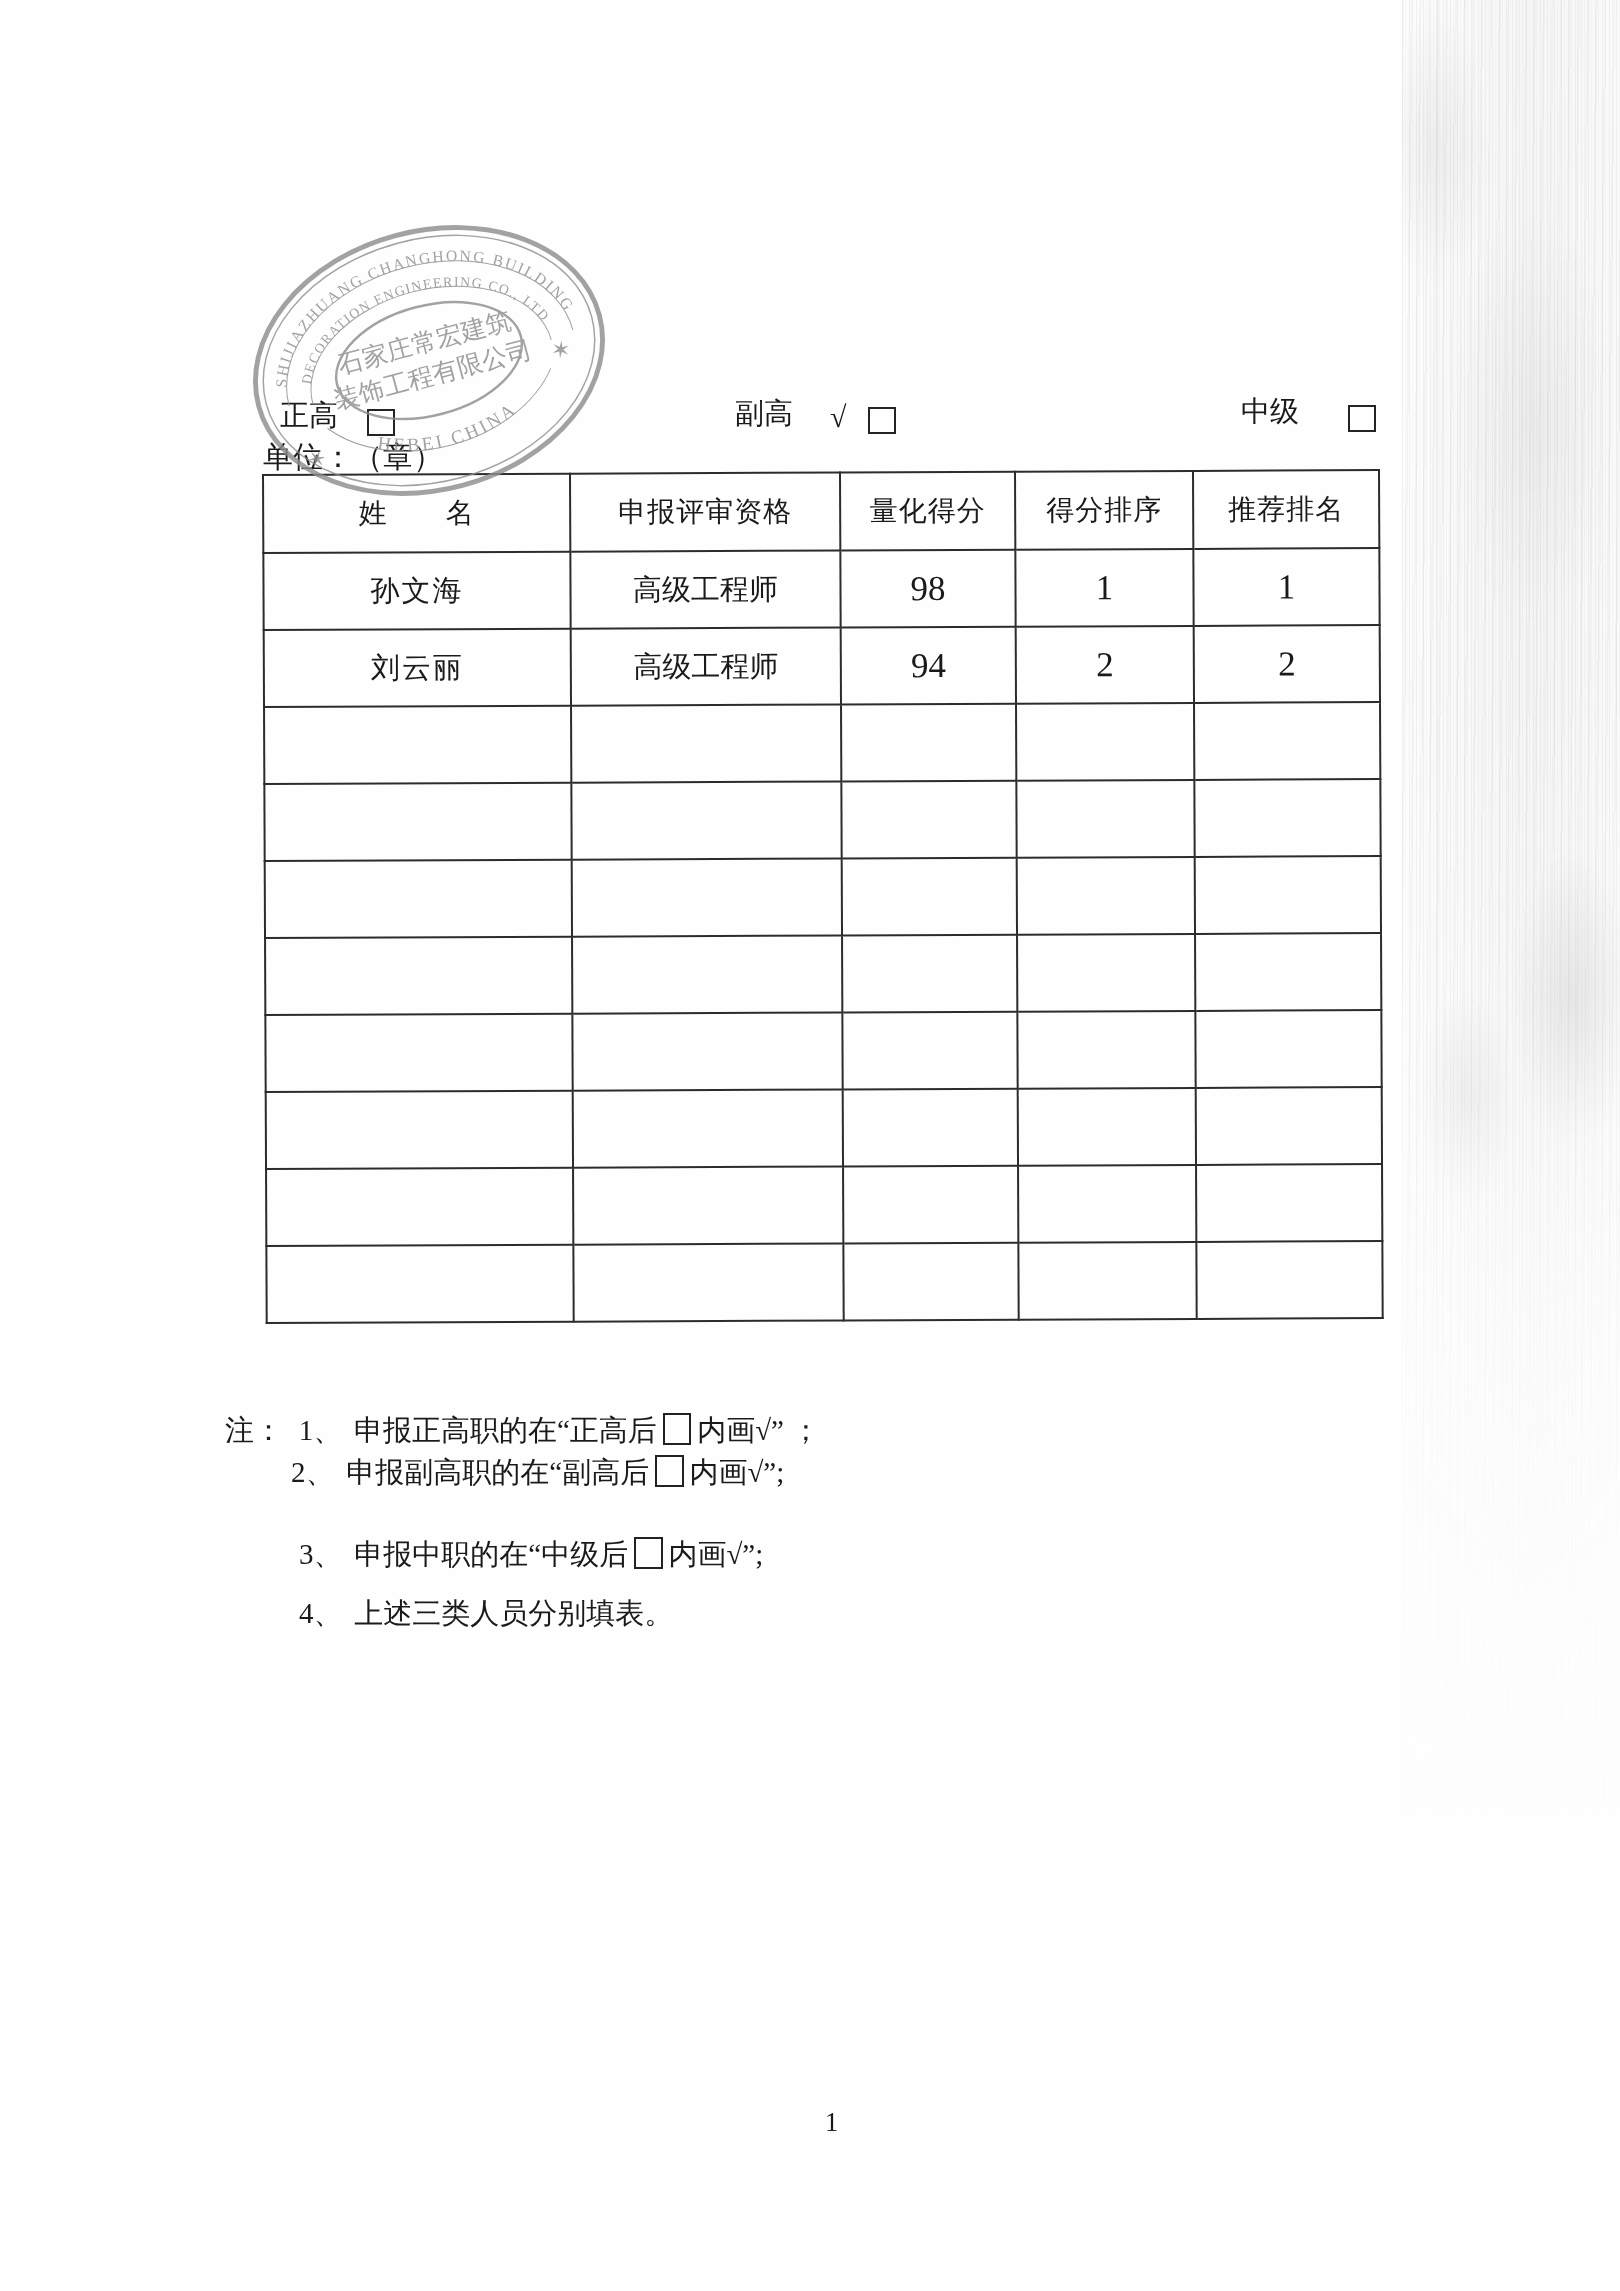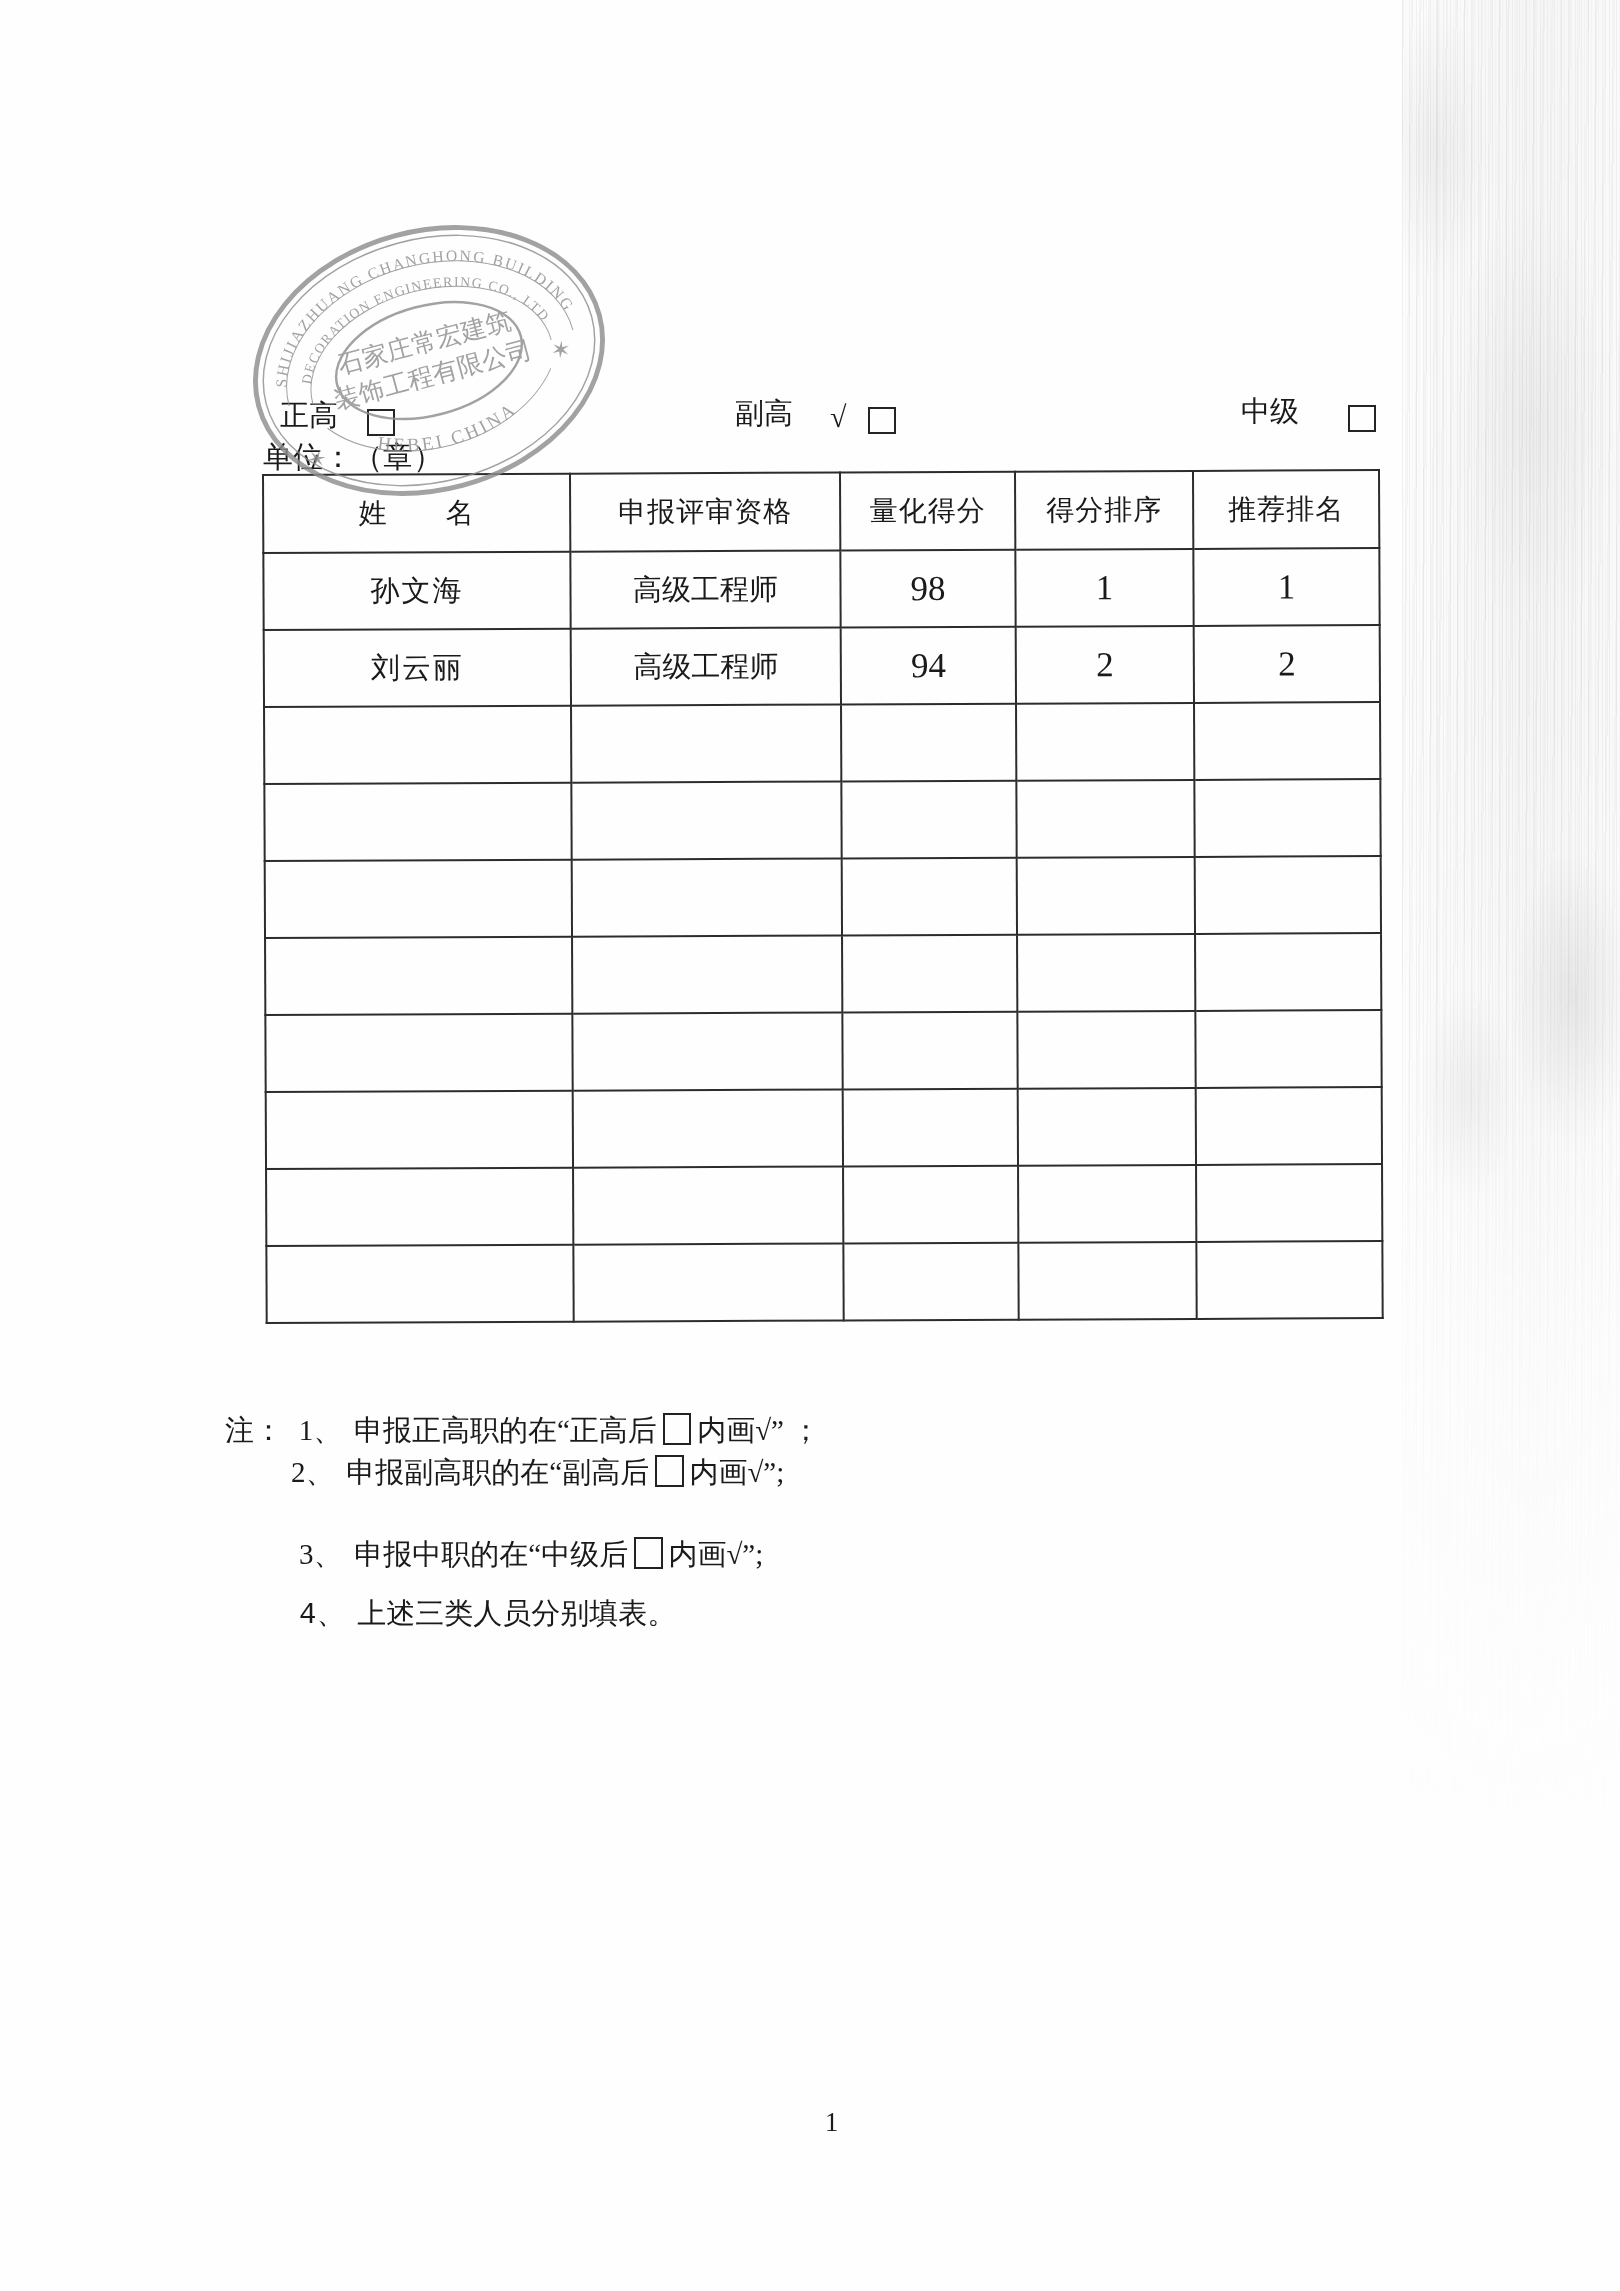--- a/index.html
+++ b/index.html
@@ -80,21 +80,21 @@
   .table-wrap th{font-size:28px; letter-spacing:1px;}
   td.cell-name{font-size:29px; letter-spacing:2px;}
   td.cell-title{font-size:29px;}
   td.cell-num{font-size:35px;}
 
   
   .note-line{position:absolute; font-size:29px; white-space:nowrap; z-index:2;}
   .note-line-1{left:225px; top:1366px;margin-top:45px;}
   .note-line-2{left:291px; top:1453px;}
   .note-line-3{left:299px; top:1535px;}
-  .note-line-4{left:299px; top:1594px;font-family:Liberation Mono, monospace;}
+  .note-line-4{left:299px; top:1594px;}
   .note-prefix{margin-right:15.7px;}
   .note-num{margin-right:11.8px;}
   .note-box{
     display:inline-block; width:24.5px; height:28px;
     border:2.5px solid #222; margin:0 5.9px; vertical-align:-4.9px;
   }
 
   .page-number{
     position:absolute; left:812px; top:2107px; width:39px;
     text-align:center; font-size:26.5px; z-index:2;

